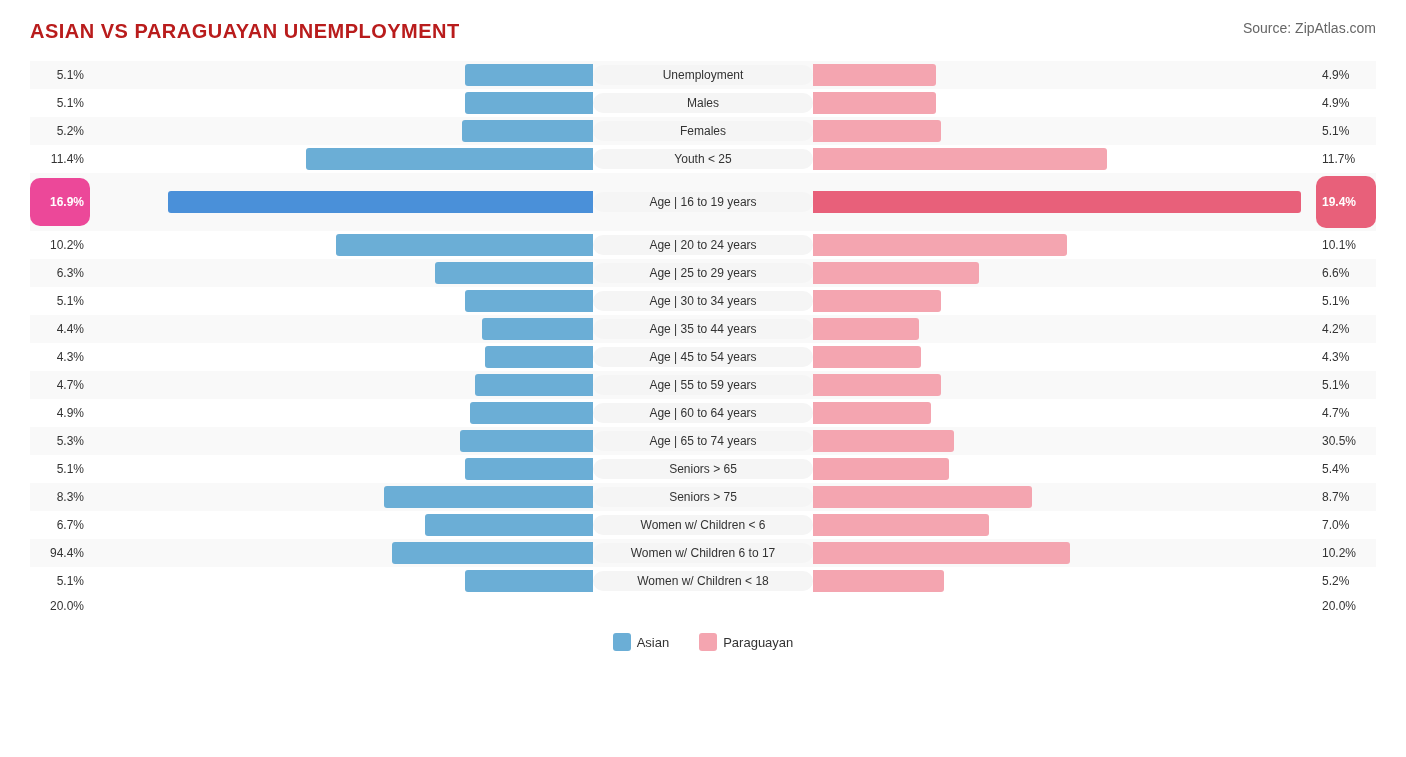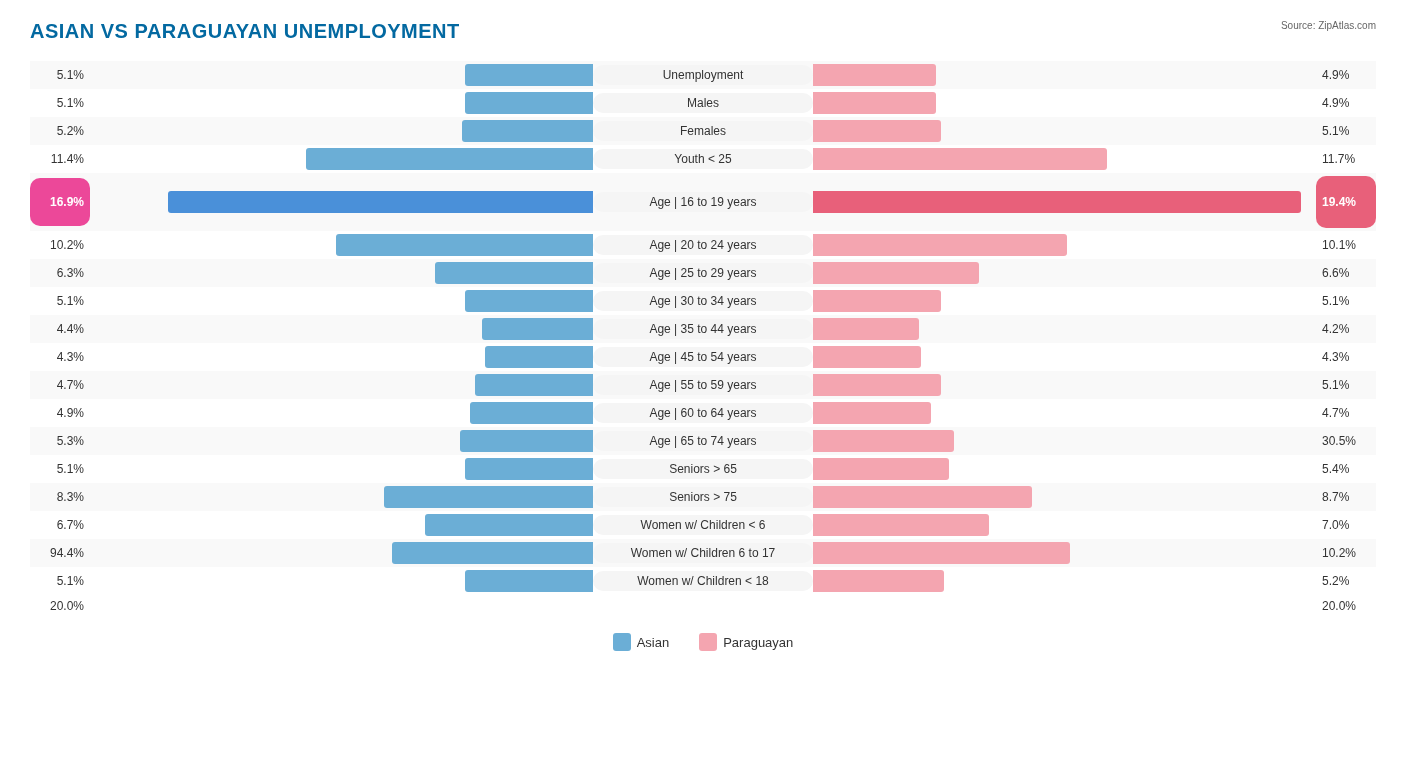--- a/index.html
+++ b/index.html
@@ -16,26 +16,26 @@
     }
     .chart-header {
       display: flex;
       justify-content: space-between;
       align-items: flex-start;
       margin-bottom: 18px;
     }
     .chart-title {
       font-size: 20px;
       font-weight: bold;
-      color: #0369a1;
+      color: #b91c1c;
       text-transform: uppercase;
       letter-spacing: 0.5px;
     }
     .chart-source {
-      font-size: 10px;
+      font-size: 14px;
       color: #666;
     }
     .chart-body {
       position: relative;
       width: 100%;
     }
     .left-value {
       width: 60px;
       text-align: right;
       font-size: 12px;

